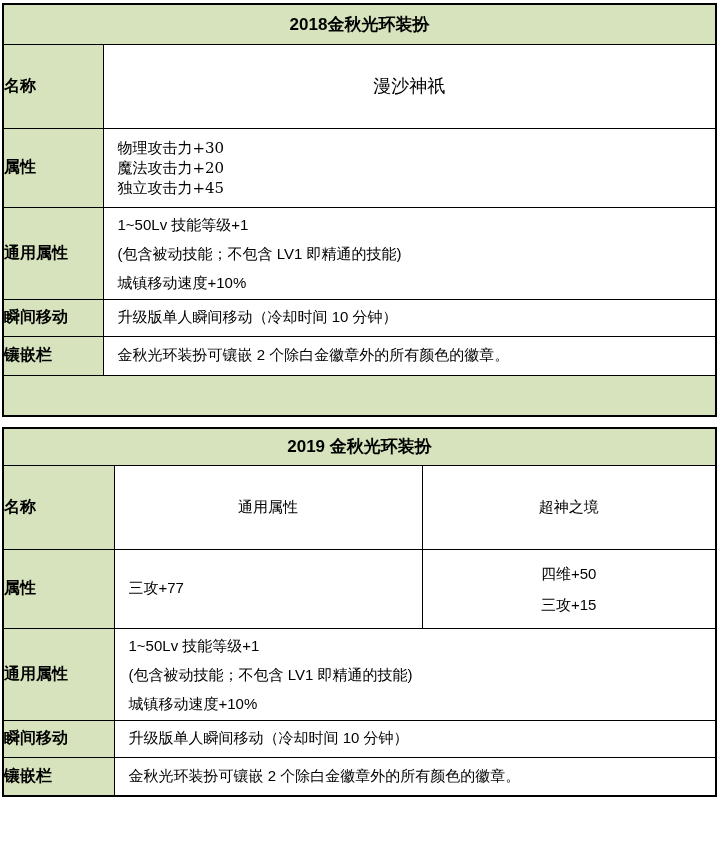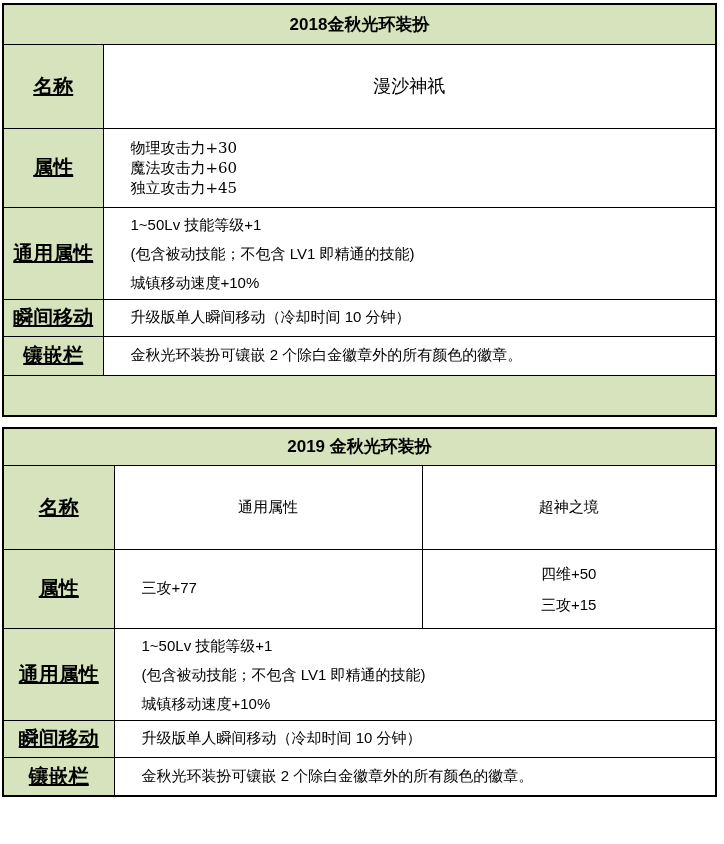--- a/index.html
+++ b/index.html
@@ -35,26 +35,24 @@
   }
   .green { background: #d6e3bc; }
 
   .header-cell {
     font-weight: bold;
     font-size: 17px;
     text-align: center;
   }
   .label-cell {
     font-weight: bold;
-    font-size: 20px;
-    text-align: center;
-    text-decoration: underline;
+    font-size: 16px;
   }
   .val {
-    padding: 2px 27px;
+    padding: 2px 14px;
     text-align: left;
   }
   .center-val {
     text-align: center;
     padding: 2px 4px;
   }
   .serif { font-family: "DejaVu Serif", "Liberation Serif", serif; }
   .fs16 { font-size: 18px; }
 
   .ln-tight div { line-height: 20px; }
@@ -105,21 +103,21 @@
         <td colspan="2" class="green header-cell">2018金秋光环装扮</td>
       </tr>
       <tr class="r-name">
         <td class="green label-cell">名称</td>
         <td class="center-val serif fs16">漫沙神祇</td>
       </tr>
       <tr class="r-attr">
         <td class="green label-cell">属性</td>
         <td class="val serif ln-tight">
           <div>物理攻击力+30</div>
-          <div>魔法攻击力+60</div>
+          <div>魔法攻击力+20</div>
           <div>独立攻击力+45</div>
         </td>
       </tr>
       <tr class="r-common">
         <td class="green label-cell">通用属性</td>
         <td class="val ln-wide">
           <div>1~50Lv 技能等级+1</div>
           <div>(包含被动技能；不包含 LV1 即精通的技能)</div>
           <div>城镇移动速度+10%</div>
         </td>

